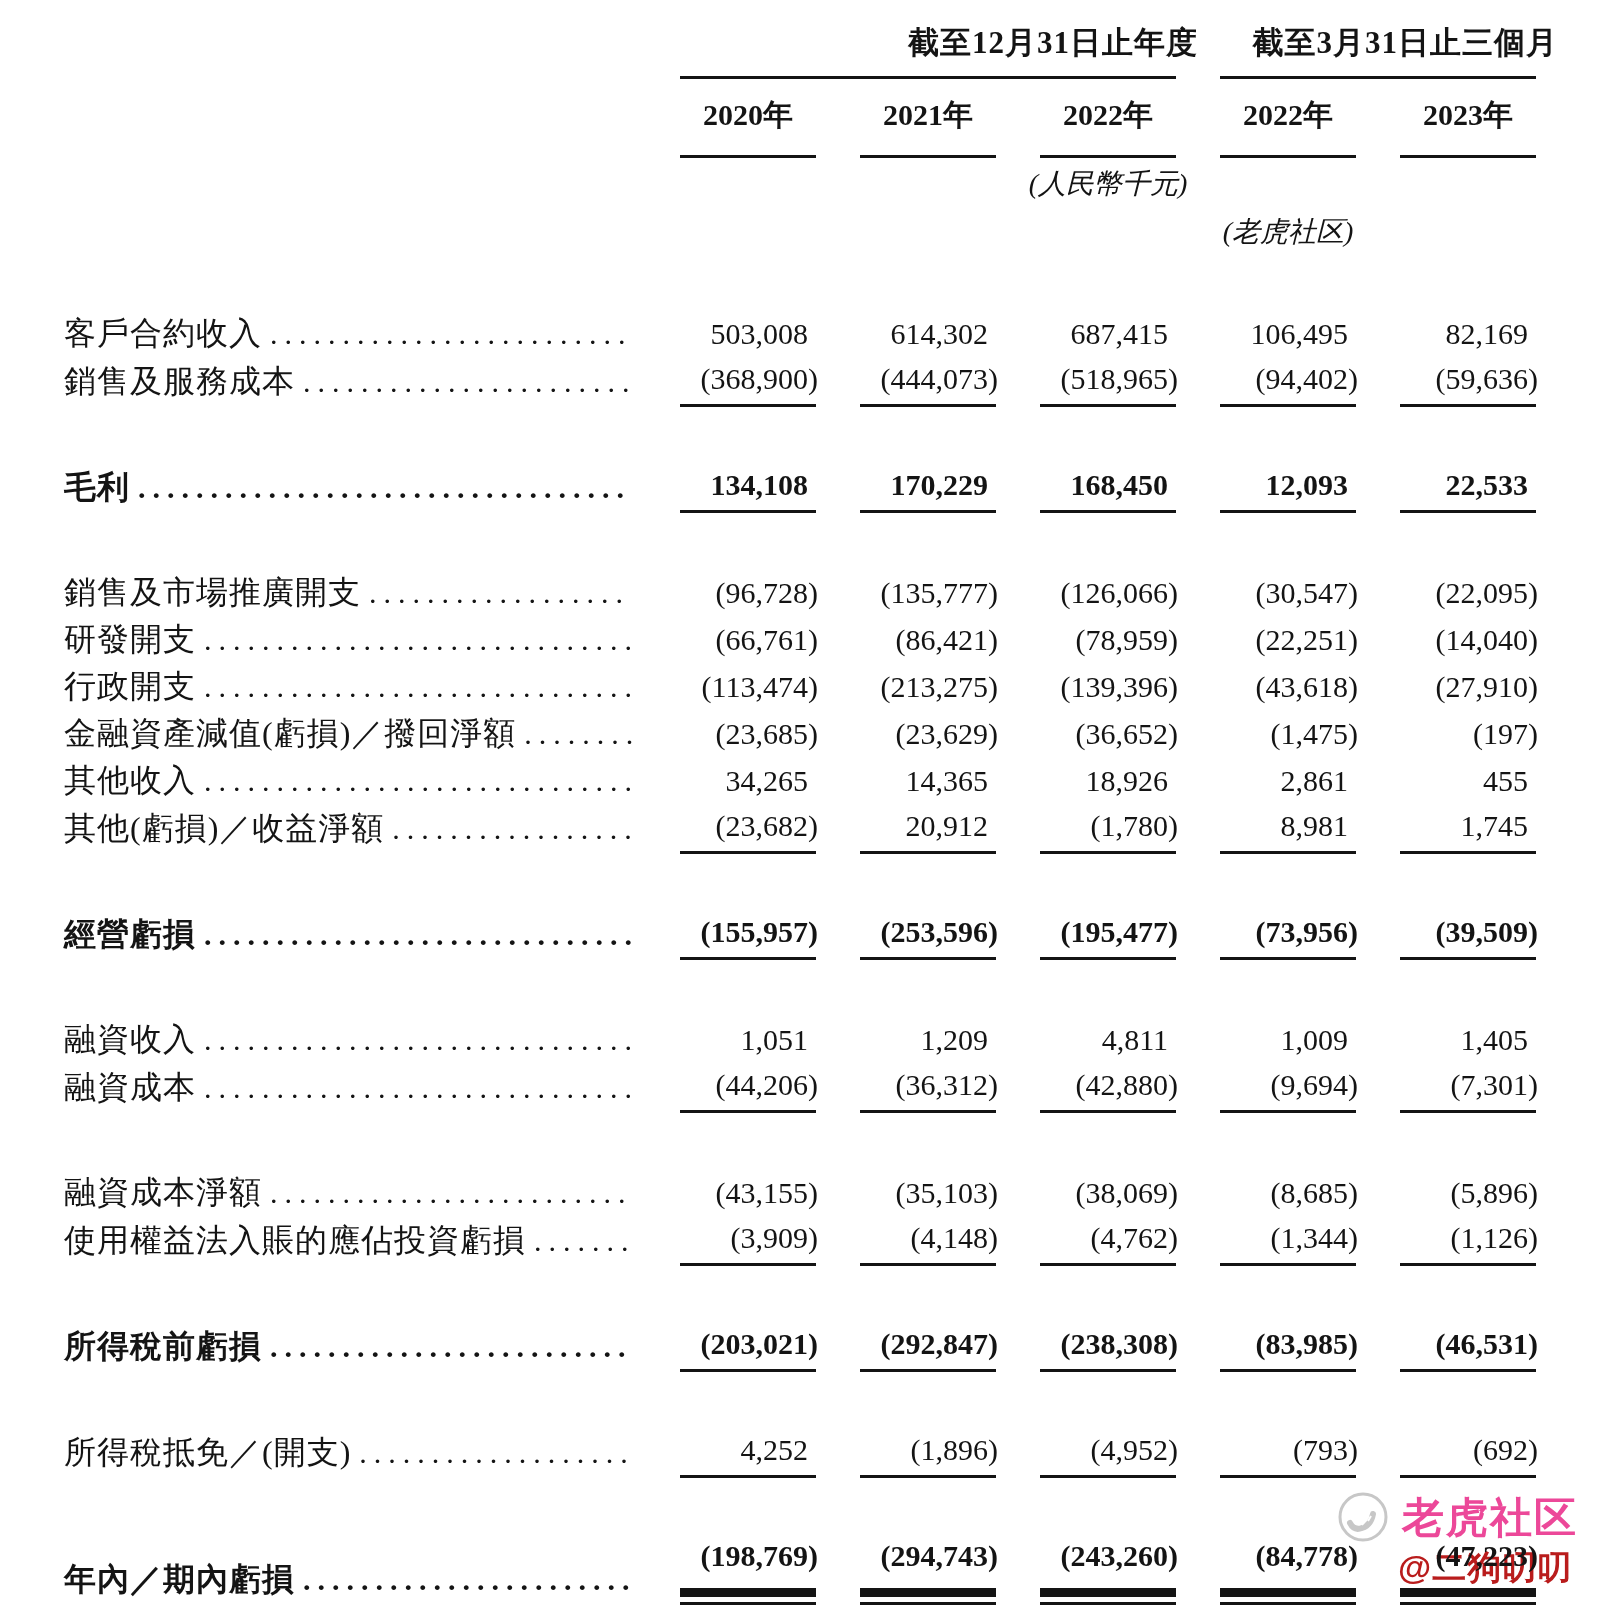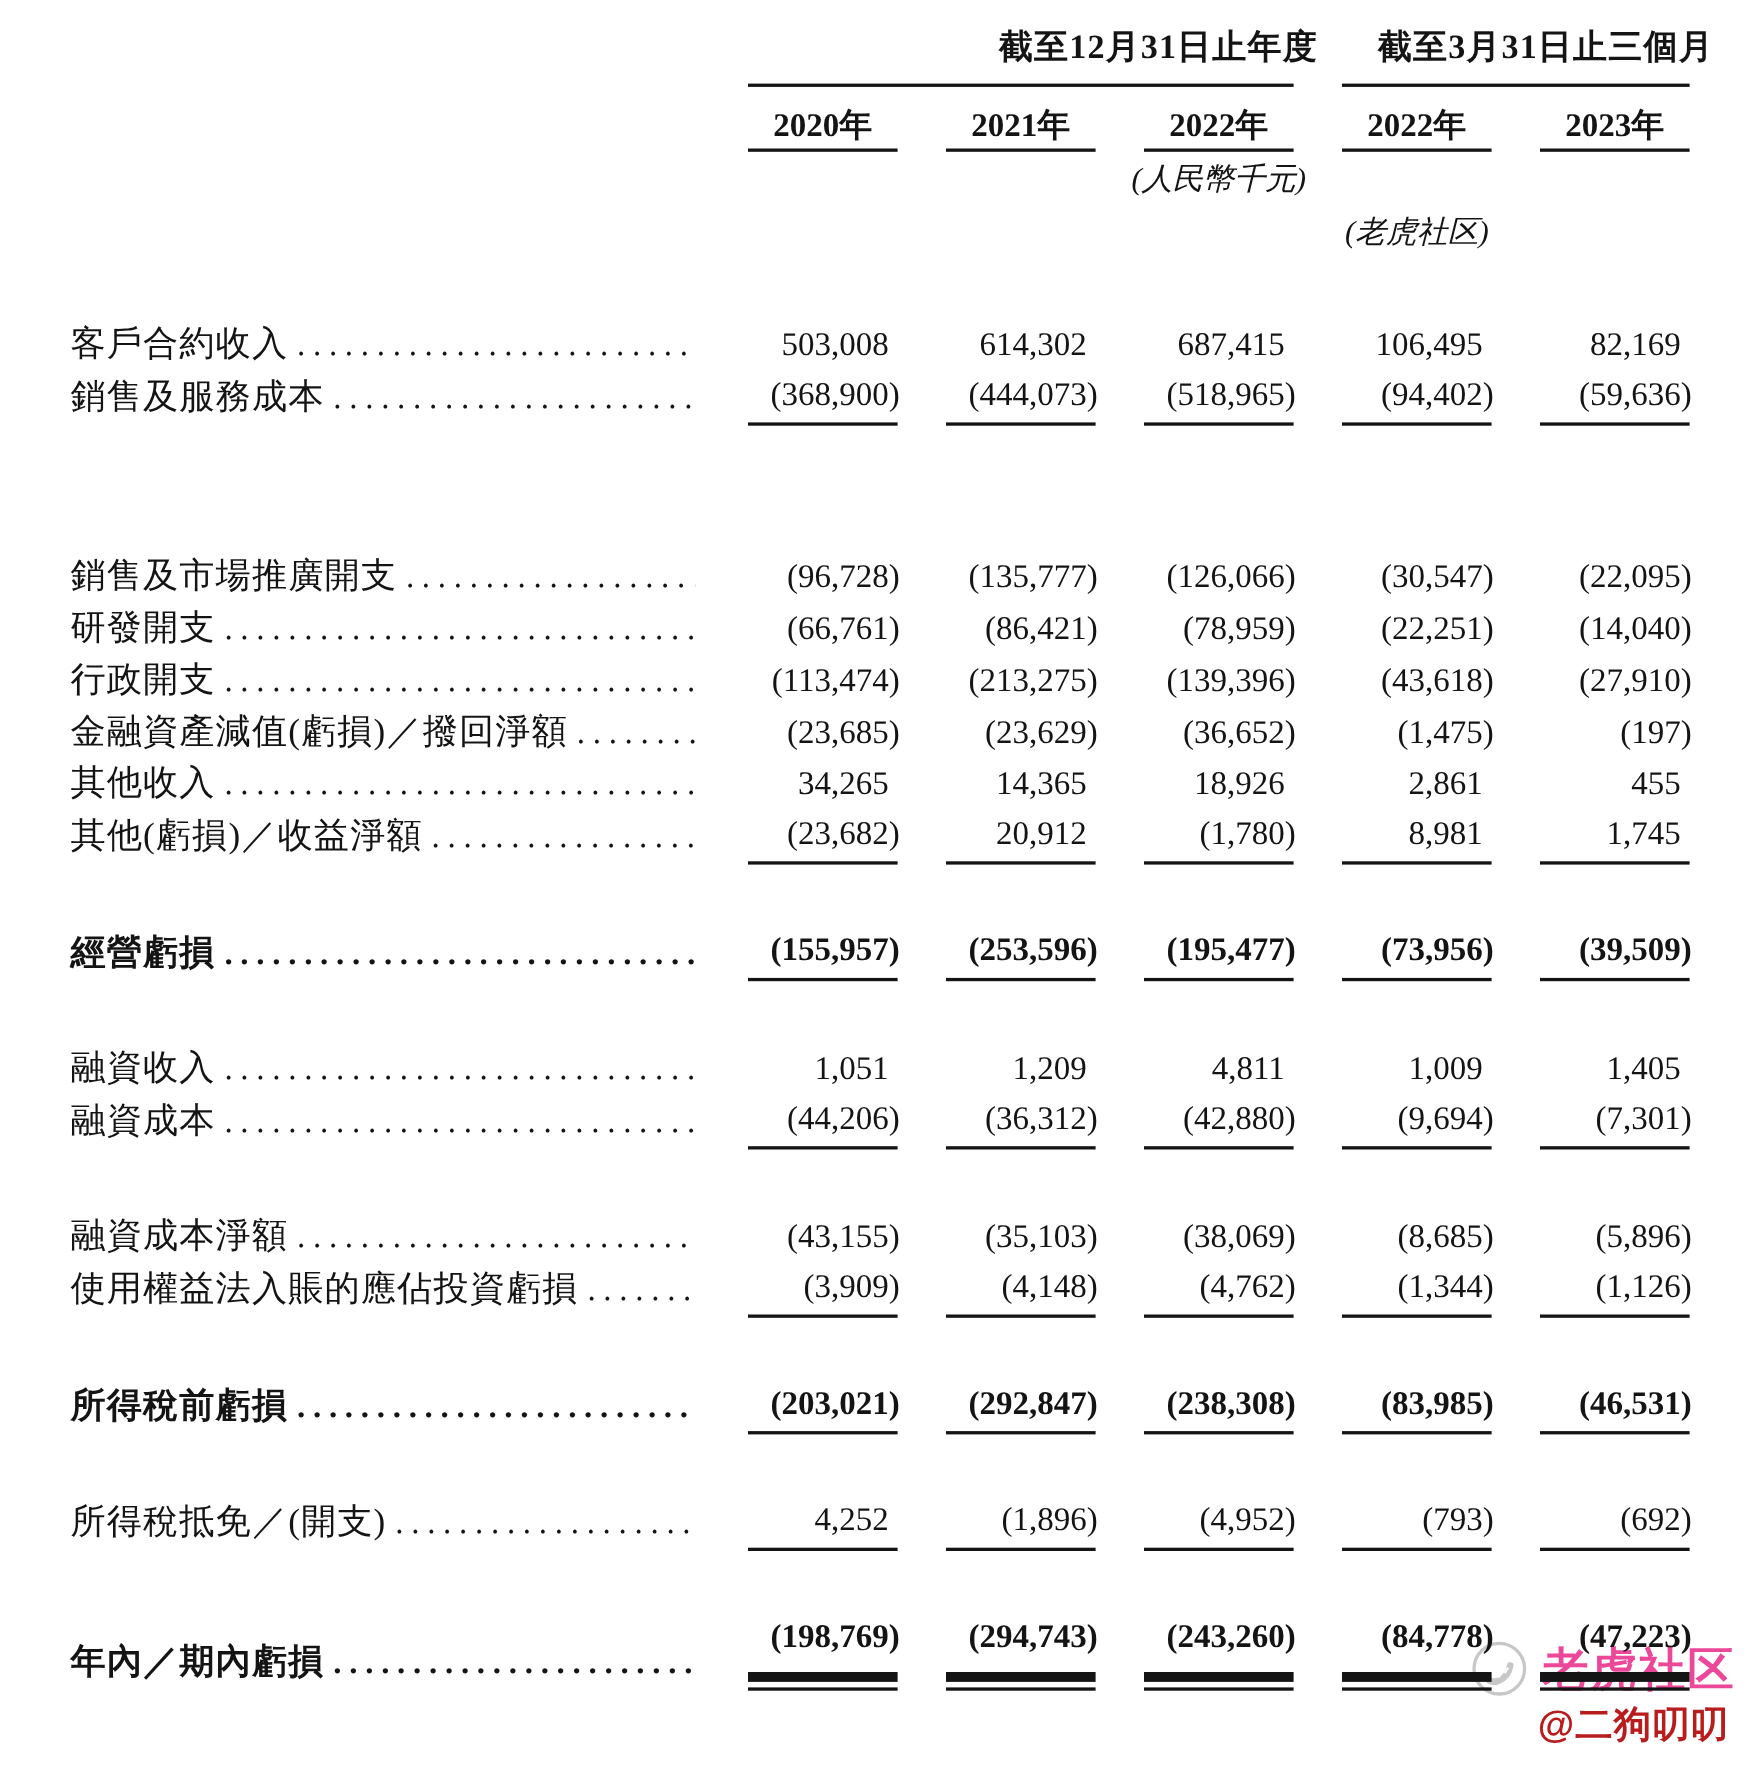--- a/index.html
+++ b/index.html
@@ -10,21 +10,21 @@
   col.c-lbl{width:594px;}
   col.c-v{width:180px;}
   td{padding:0;vertical-align:bottom;}
 
   
   .ghead td{vertical-align:top;}
   .gt{font-size:31px;font-weight:bold;text-align:right;line-height:46px;padding-top:4px;
       letter-spacing:1px;white-space:nowrap;}
   .gl{height:3px;background:#141414;margin:10px 22px 0 22px;}
   .yhead td{padding:16px 22px 0 22px;}
-  .yr{font-weight:bold;font-size:30px;text-align:center;line-height:40px;padding-bottom:0;
+  .yr{font-weight:bold;font-size:30px;text-align:center;line-height:40px;padding-bottom:20px;
       border-bottom:3px solid #141414;white-space:nowrap;}
   .note td,.note2 td{height:48px;vertical-align:bottom;}
   .nt{font-style:italic;font-size:28px;text-align:center;white-space:nowrap;margin:0 -40px;
       line-height:44px;}
 
   
   tr.row td{height:47px;}
   tr.spacer td{height:58px;}
   .lbl{padding-right:0;}
   .lblbox{display:flex;align-items:baseline;font-size:32px;line-height:40px;padding-bottom:5px;
@@ -167,20 +167,43 @@
           <td class="val">
             <div class="vb u">(94,402<span class="ov">)</span></div>
           </td>
           <td class="val">
             <div class="vb u">(59,636<span class="ov">)</span></div>
           </td>
         </tr>
         <tr class="spacer">
           <td colspan="6"></td>
         </tr>
+        <tr class="row bold">
+          <td class="lbl">
+            <div class="lblbox">
+              <span class="lt">毛利</span>
+              <span class="leader"></span>
+            </div>
+          </td>
+          <td class="val">
+            <div class="vb u">134,108</div>
+          </td>
+          <td class="val">
+            <div class="vb u">170,229</div>
+          </td>
+          <td class="val">
+            <div class="vb u">168,450</div>
+          </td>
+          <td class="val">
+            <div class="vb u">12,093</div>
+          </td>
+          <td class="val">
+            <div class="vb u">22,533</div>
+          </td>
+        </tr>
         <tr class="spacer">
           <td colspan="6"></td>
         </tr>
         <tr class="row">
           <td class="lbl">
             <div class="lblbox">
               <span class="lt">銷售及市場推廣開支</span>
               <span class="leader"></span>
             </div>
           </td>

